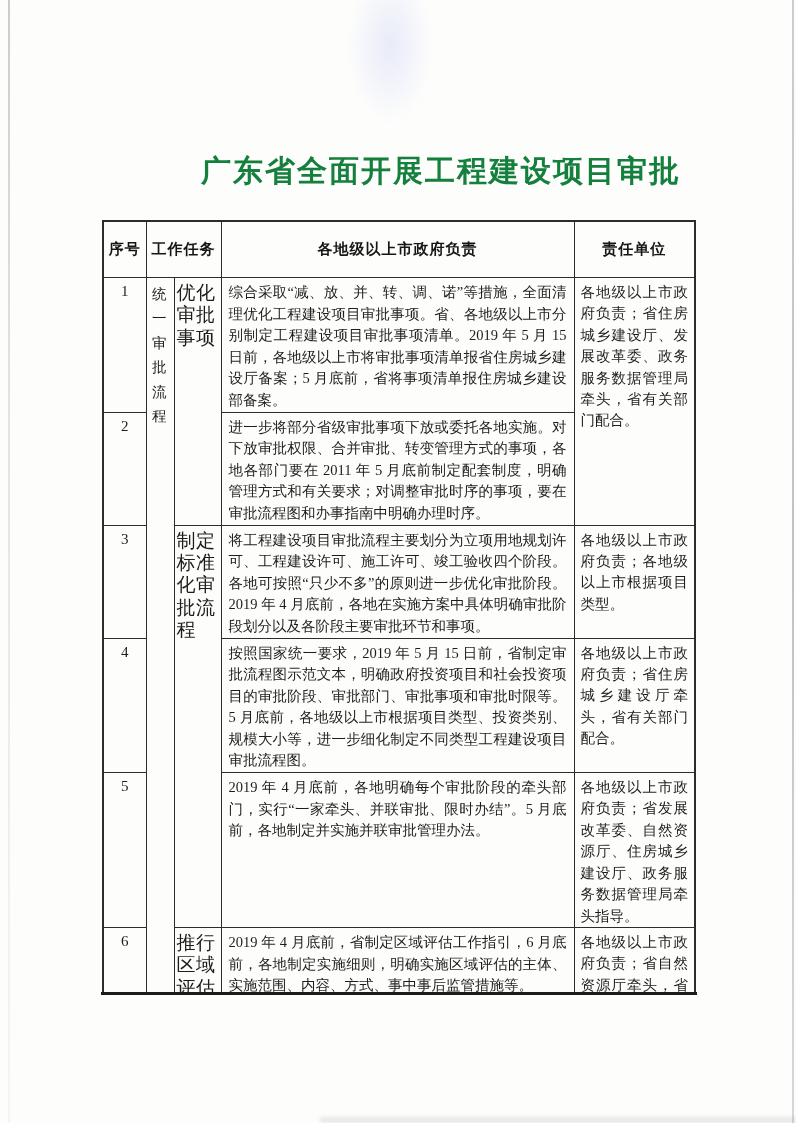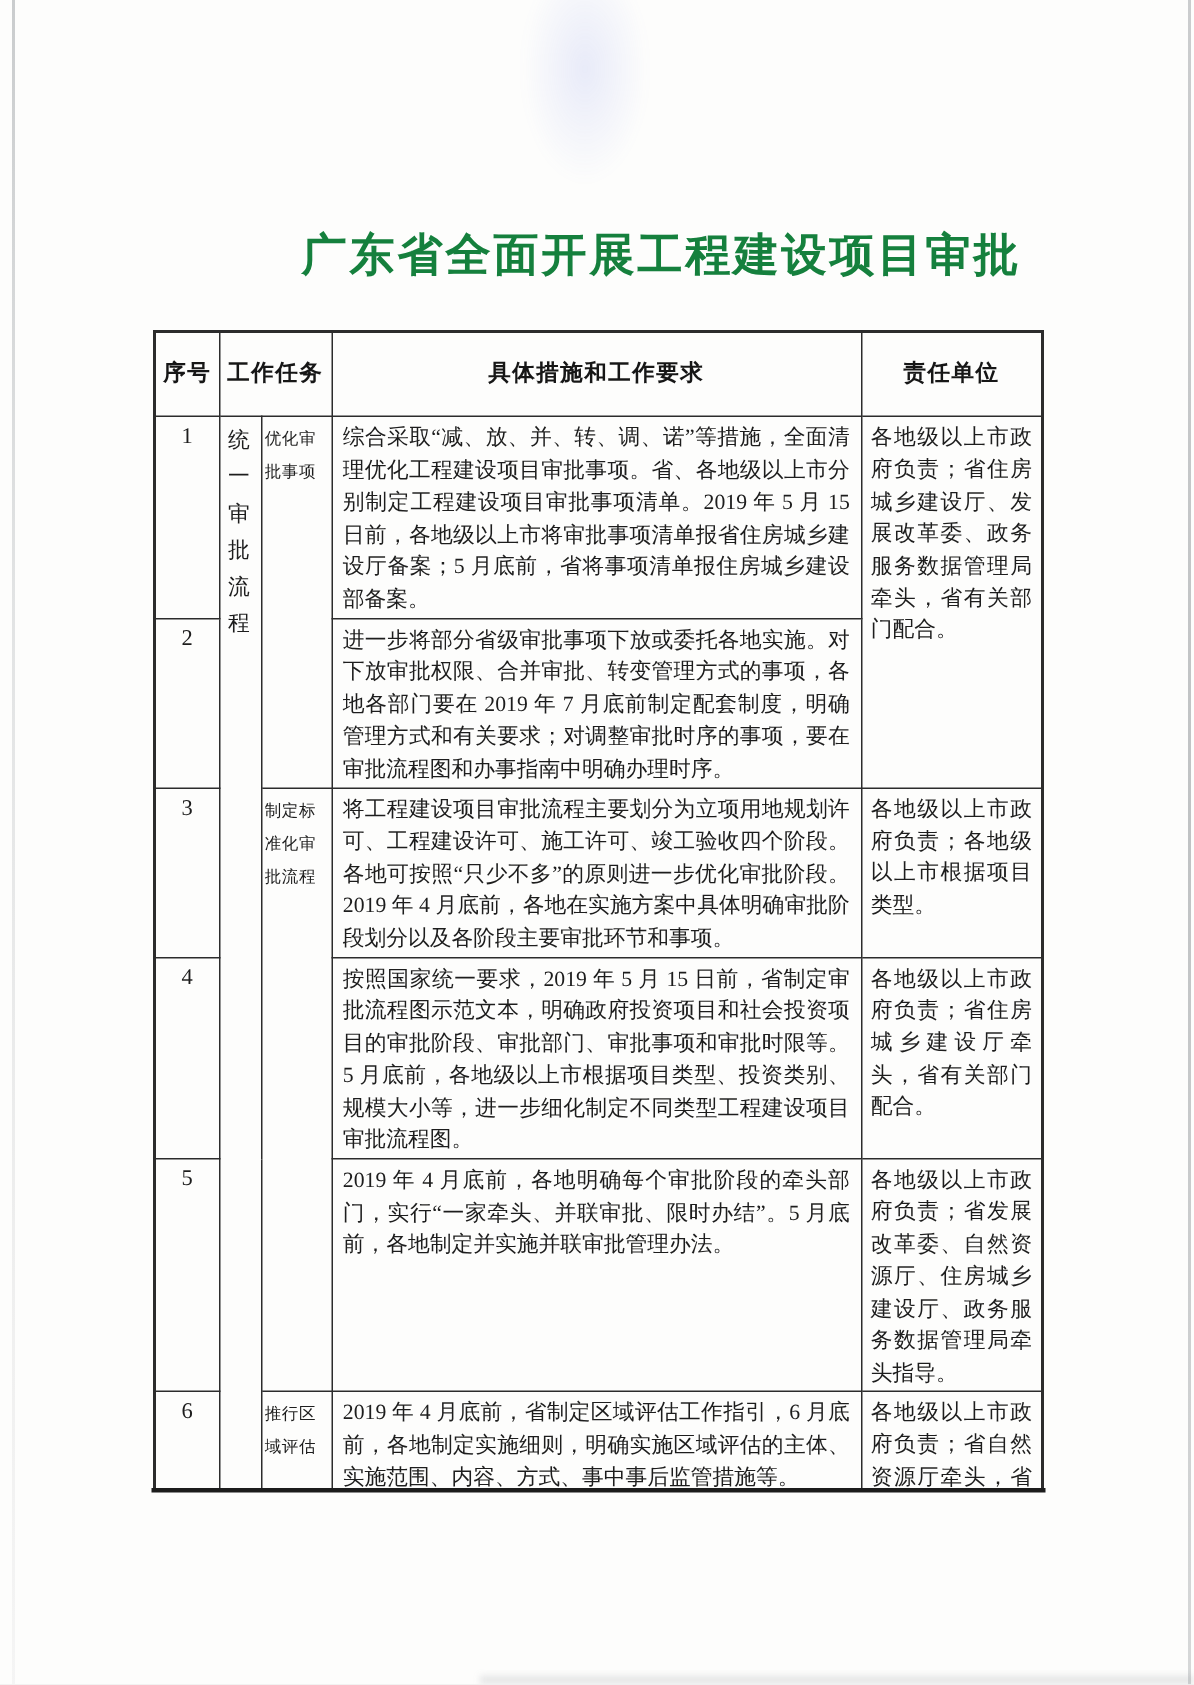--- a/index.html
+++ b/index.html
@@ -28,21 +28,21 @@
   .table-clip{position:absolute;left:102px;top:220px;width:596px;height:773px;overflow:hidden;}
   table.doc{border-collapse:collapse;table-layout:fixed;width:592px;border:2px solid #2c2c2c;}
   table.doc th,table.doc td{border:1px solid #2c2c2c;vertical-align:top;}
   th.hd{font-size:15px;font-weight:600;text-align:center;padding:18px 0;line-height:19px;
     letter-spacing:1px;color:#161616;}
   td{font-size:14.5px;line-height:21.6px;}
   td.no{ text-align:center;padding-top:3px;font-size:15px;}
   td.group{padding:4px 0 0 0;}
   td.group .vtext{width:16px;margin:0 auto;line-height:24.4px;
     word-break:break-all;letter-spacing:0;}
-  td.task{padding:4px 1px 0 2px;font-size:11px;line-height:22.4px;
+  td.task{padding:4px 1px 0 2px;font-size:19px;line-height:22.4px;
     word-break:break-all;letter-spacing:.4px;}
   td.meas{padding:4px 7px 0 7px;text-align:justify;text-justify:inter-ideograph;margin-top:44px;}
   td.unit{padding:4px 6px 0 6px;text-align:justify;text-justify:inter-ideograph;line-height:21.4px;}
 </style>
 </head>
 <body>
 
 <div class="page">
 
   <div class="edge-left"></div>
@@ -60,37 +60,37 @@
         <col style="width:43px">
           <col style="width:28px">
           <col style="width:47px">
         <col style="width:353px">
           <col style="width:121px">
       </colgroup>
       <tbody>
           <tr style="height:23px">
         <th class="hd">序号</th>
         <th class="hd" colspan="2">工作任务</th>
-        <th class="hd">具体措施和工作要求</th>
+        <th class="hd">各地级以上市政府负责</th>
         <th class="hd">责任单位</th>
       </tr>
 
       <tr style="height:134px">
         <td class="no">1</td>
         <td class="group" rowspan="7">
           <div class="vtext">统一审批流程</div>
         </td>
         <td class="task" rowspan="2">优化审批事项</td>
         <td class="meas">综合采取“减、放、并、转、调、诺”等措施，全面清理优化工程建设项目审批事项。省、各地级以上市分别制定工程建设项目审批事项清单。2019 年 5 月 15 日前，各地级以上市将审批事项清单报省住房城乡建设厅备案；5 月底前，省将事项清单报住房城乡建设部备案。</td>
         <td class="unit" rowspan="2">各地级以上市政府负责；省住房城乡建设厅、发展改革委、政务服务数据管理局牵头，省有关部门配合。</td>
       </tr>
 
       <tr style="height:104px">
         <td class="no">2</td>
-        <td class="meas">进一步将部分省级审批事项下放或委托各地实施。对下放审批权限、合并审批、转变管理方式的事项，各地各部门要在 2019 年 7 月底前制定配套制度，明确管理方式和有关要求；对调整审批时序的事项，要在审批流程图和办事指南中明确办理时序。</td>
+        <td class="meas">进一步将部分省级审批事项下放或委托各地实施。对下放审批权限、合并审批、转变管理方式的事项，各地各部门要在 2011 年 5 月底前制定配套制度，明确管理方式和有关要求；对调整审批时序的事项，要在审批流程图和办事指南中明确办理时序。</td>
       </tr>
 
       <tr style="height:103px">
         <td class="no">3</td>
         <td class="task" rowspan="3">制定标准化审批流程</td>
         <td class="meas">将工程建设项目审批流程主要划分为立项用地规划许可、工程建设许可、施工许可、竣工验收四个阶段。各地可按照“只少不多”的原则进一步优化审批阶段。2019 年 4 月底前，各地在实施方案中具体明确审批阶段划分以及各阶段主要审批环节和事项。</td>
         <td class="unit">各地级以上市政府负责；各地级以上市根据项目类型。</td>
       </tr>
 
       <tr style="height:133px">

